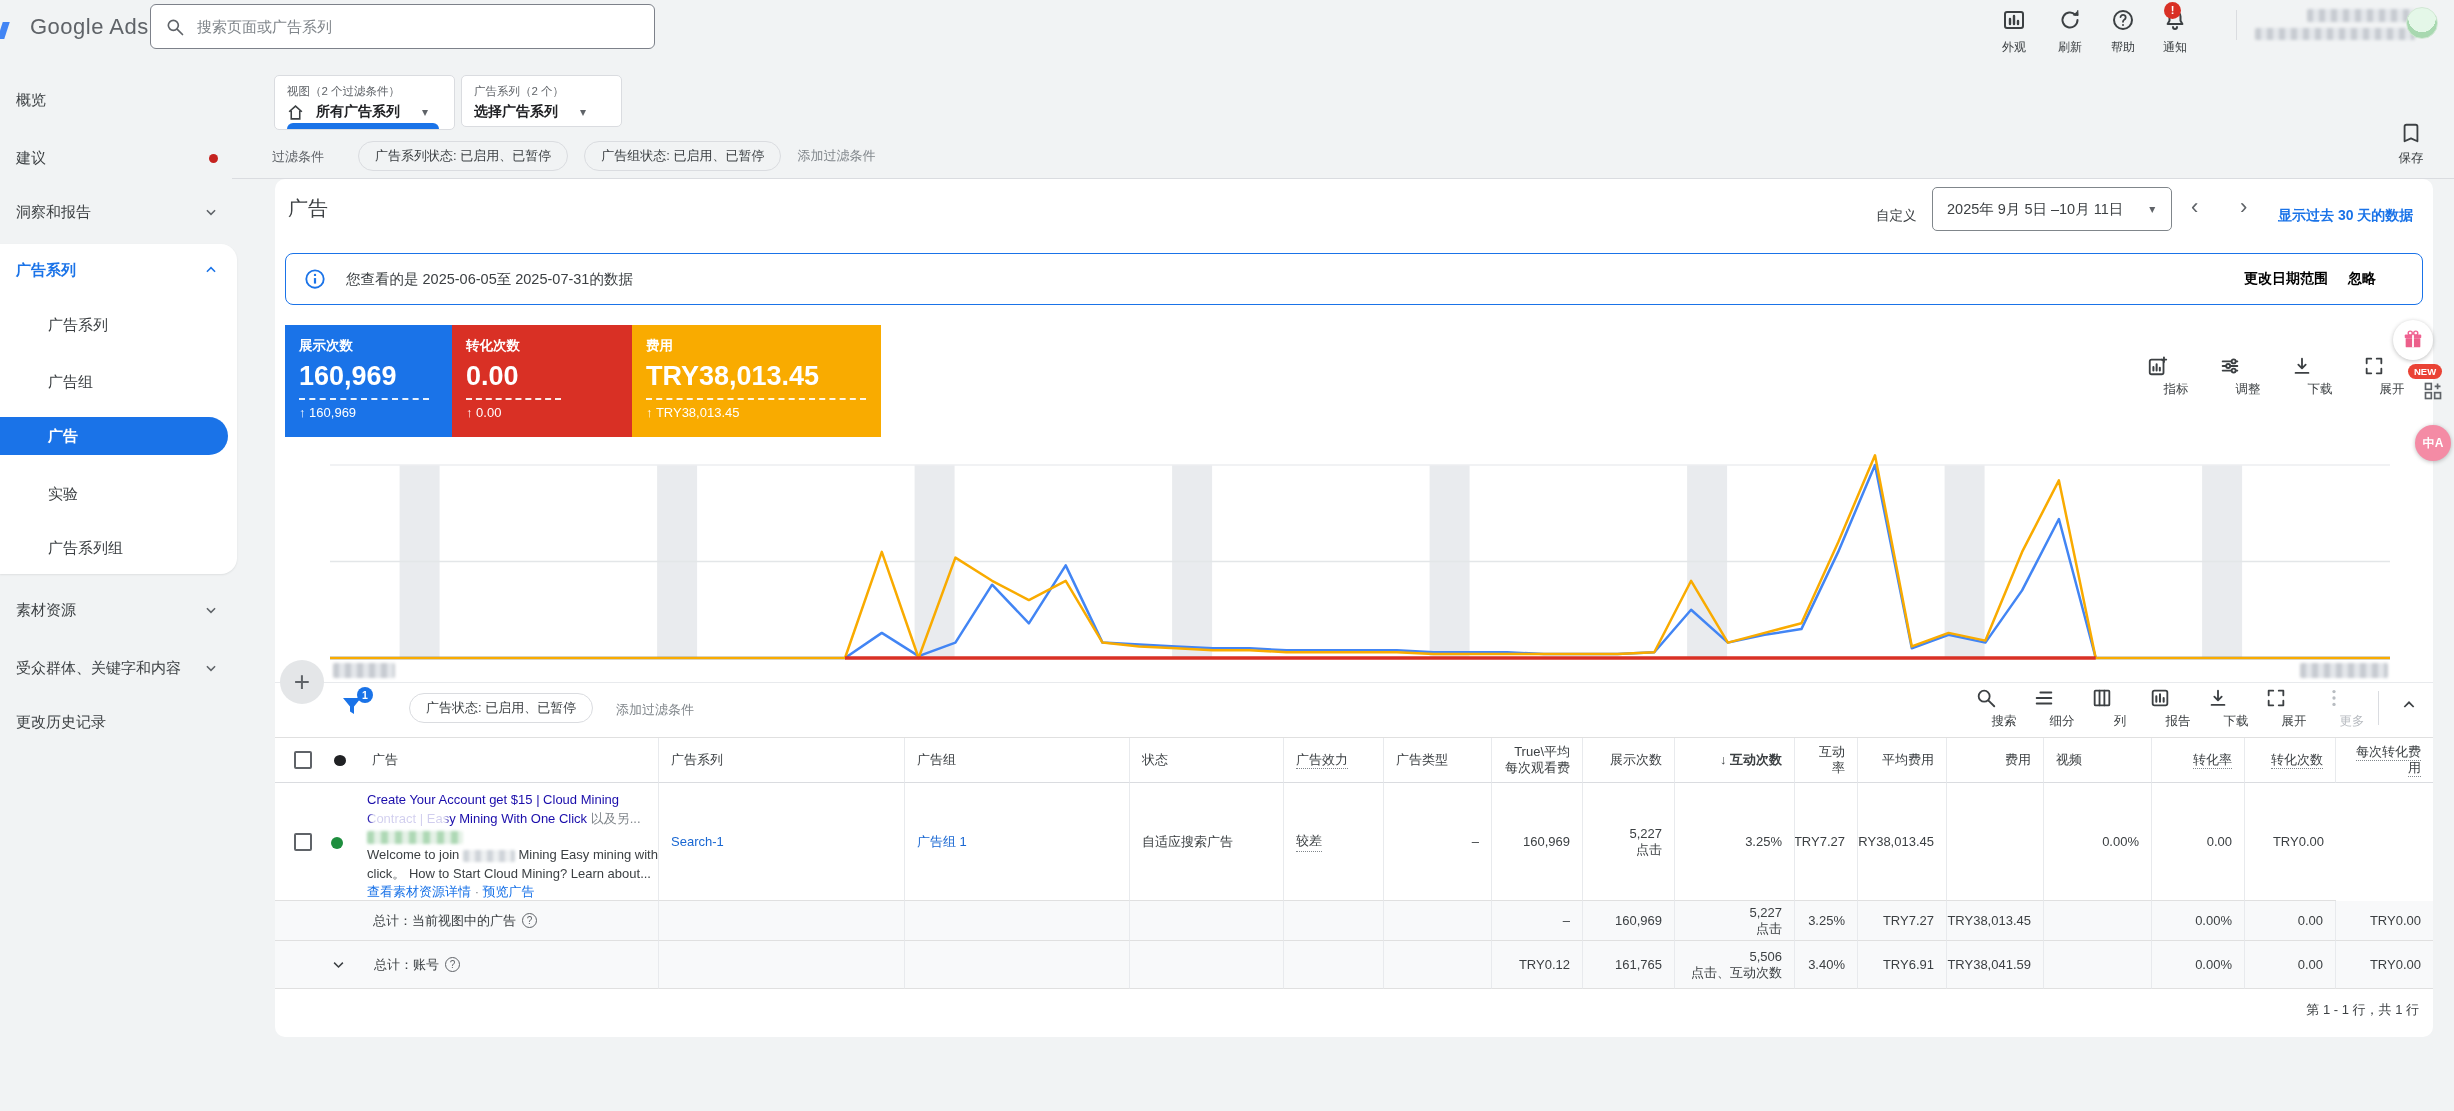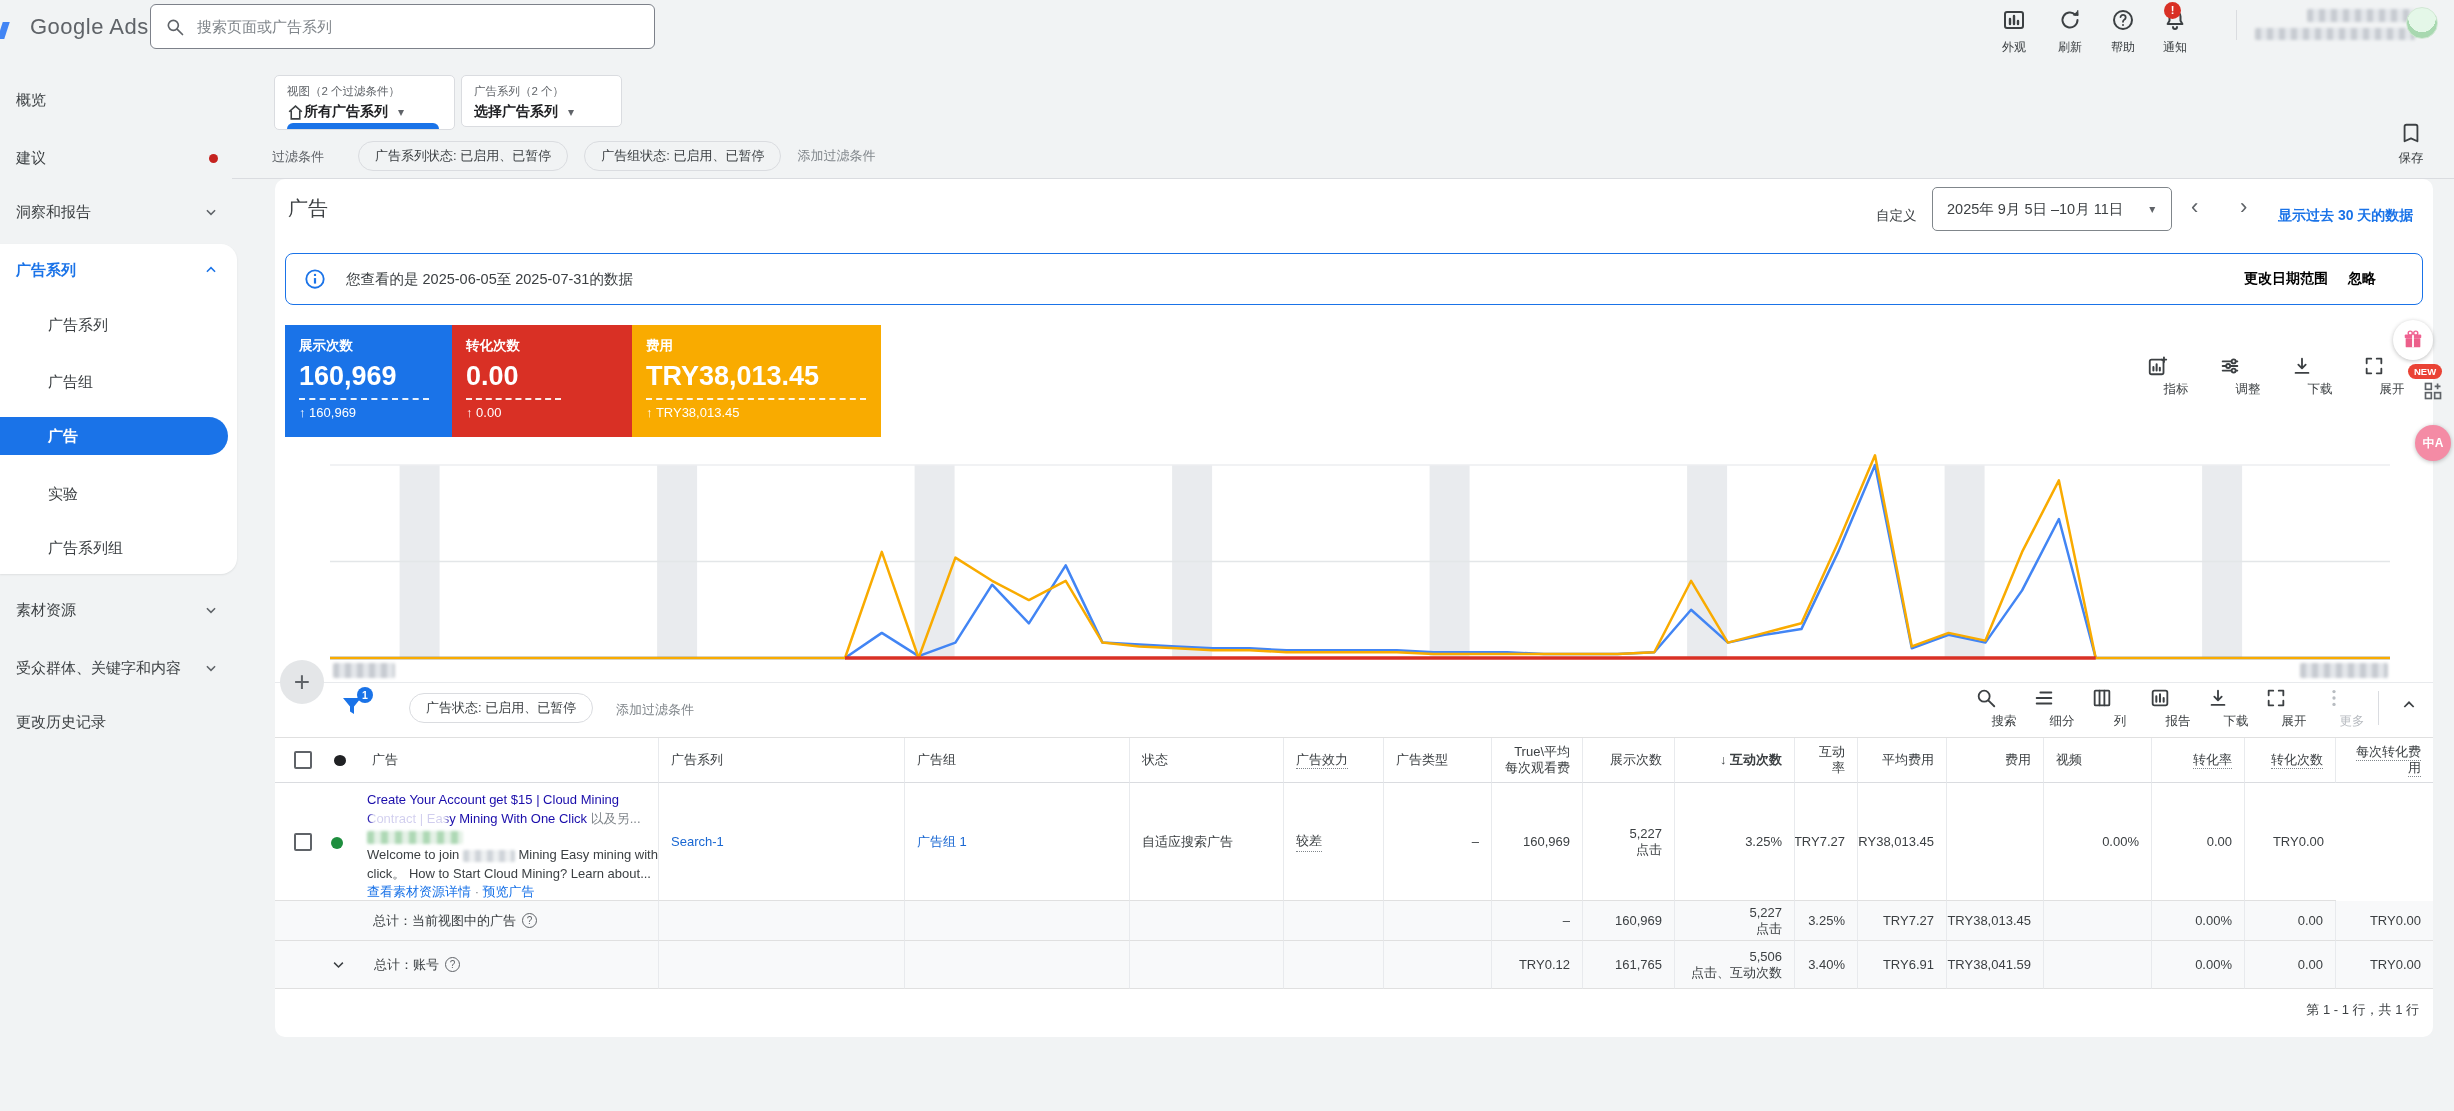--- a/index.html
+++ b/index.html
@@ -28,21 +28,21 @@
   .side-card { left:0; top:244px; width:237px; height:330px; background:#fff; border-radius:0 16px 16px 0; box-shadow:0 1px 2px rgba(60,64,67,.1); }
   .side-sub { left:0; width:228px; height:40px; display:flex; align-items:center; padding-left:48px; font-size:15px; cursor:pointer; }
   .side-pill { background:#1a73e8; color:#fff; font-weight:bold; border-radius:0 22px 22px 0; height:38px; }
   .red-dot { width:9px; height:9px; border-radius:50%; background:#c5221f; }
   .chev { color:#5f6368; display:inline-flex; }
   .blue { color:#1a73e8; }
 
   
   .sel-box { background:#fff; border:1px solid #dadce0; border-radius:5px; cursor:pointer; padding:8px 12px 6px 12px; }
   .sel-label { font-size:11.5px; color:#5f6368; }
-  .sel-value { font-size:14px; font-weight:bold; color:#202124; margin-top:4px; display:flex; align-items:center; gap:0; }
+  .sel-value { font-size:14px; font-weight:bold; color:#202124; margin-top:4px; display:flex; align-items:center; gap:12px; }
   .sel-caret { color:#5f6368; font-size:12px; margin-left:10px; }
   .blue-underline { position:absolute; left:12px; bottom:0; height:6px; border-radius:6px 6px 0 0; background:#1a73e8; }
   .chip { border:1px solid #dadce0; border-radius:16px; height:30px; display:inline-flex; align-items:center; padding:0 16px; font-size:13px; color:#3c4043; background:transparent; cursor:pointer; white-space:nowrap; }
   .muted { color:#80868b; }
 
   
   .main-card { left:275px; top:179px; width:2158px; height:858px; background:#fff; border-radius:10px; }
   .hdiv { background:#dadce0; height:1px; }
 
   .page-title { font-size:20px; color:#3c4043; }

